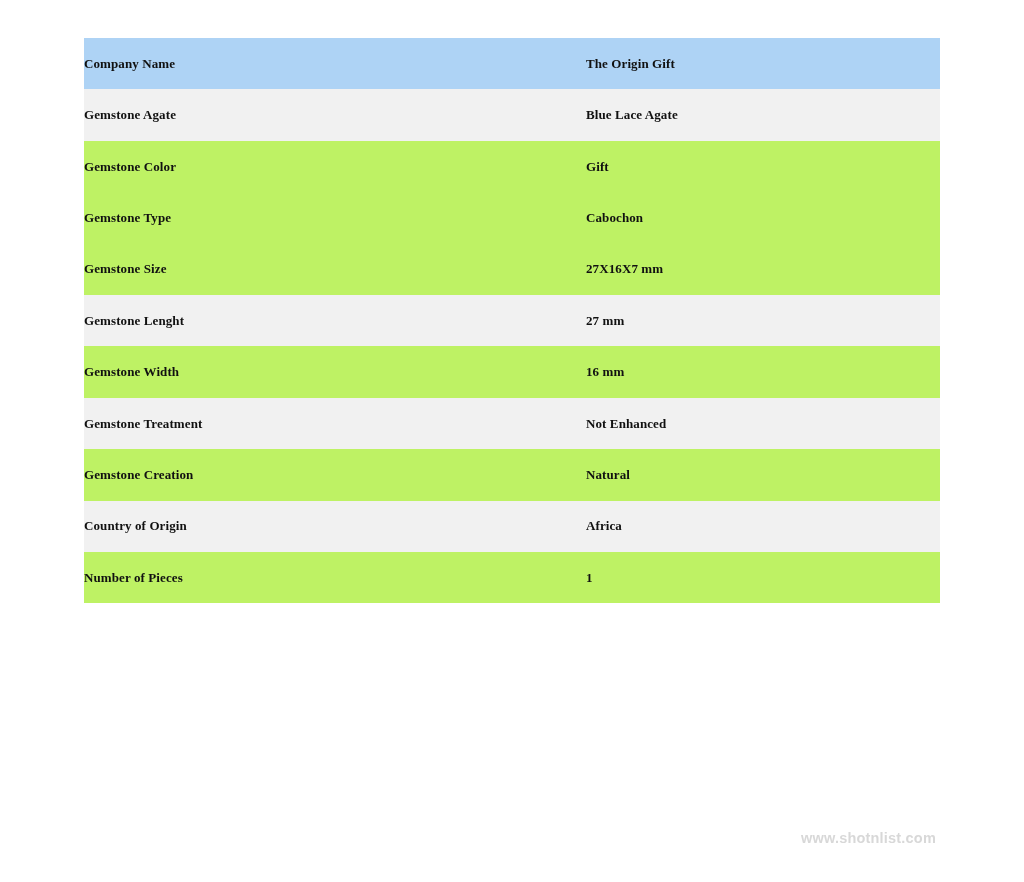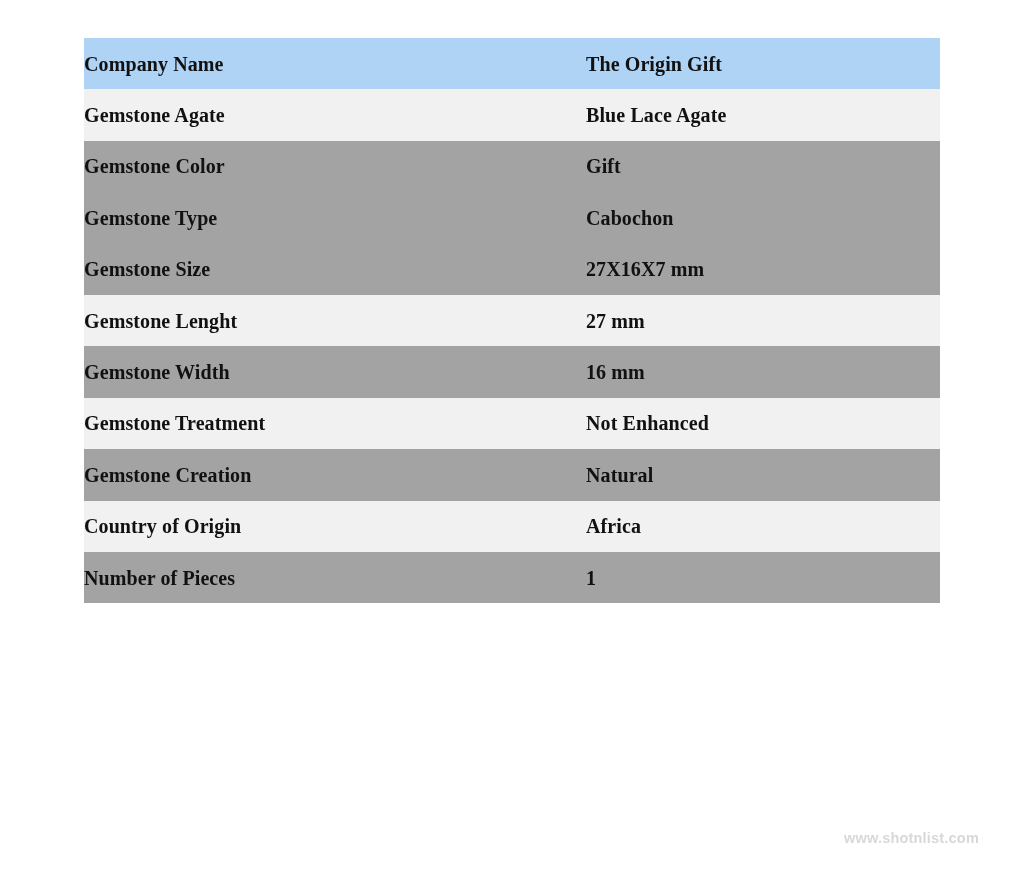--- a/index.html
+++ b/index.html
@@ -23,55 +23,54 @@
   }
   table.spec {
     border-collapse: collapse;
     width: 856px;
     table-layout: fixed;
   }
   table.spec td {
     padding: 0;
     vertical-align: middle;
     font-weight: bold;
-    font-size: 20px;
+    font-size: 13px;
     line-height: 1.2;
     height: 51.4px;
     letter-spacing: 0.1px;
   }
   td.label {
     width: 502px;
     padding-left: 22px;
   }
   td.value {
     width: 354px;
     padding-left: 22px;
   }
   tr.row-head td {
     background: #aed3f5;
   }
   tr.row-alt td {
     background: #f1f1f1;
   }
   tr.row-plain td {
-    background: #a3a3a3;
+    background: #bef264;
   }
   
   .watermark {
     position: absolute;
     left: 0;
     top: 830px;
     width: 936px;
     text-align: right;
     font-family: "Liberation Sans", "DejaVu Sans", sans-serif;
     font-size: 14.5px;
     font-weight: bold;
     color: #d8d8d8;
     letter-spacing: 0.2px;
-    margin-left: 43px;
   }
 </style>
 </head>
 <body>
 
 <div class="sheet">
   <table class="spec">
     <tbody>
         <tr class="row-head">
           <td class="label">Company Name</td>

